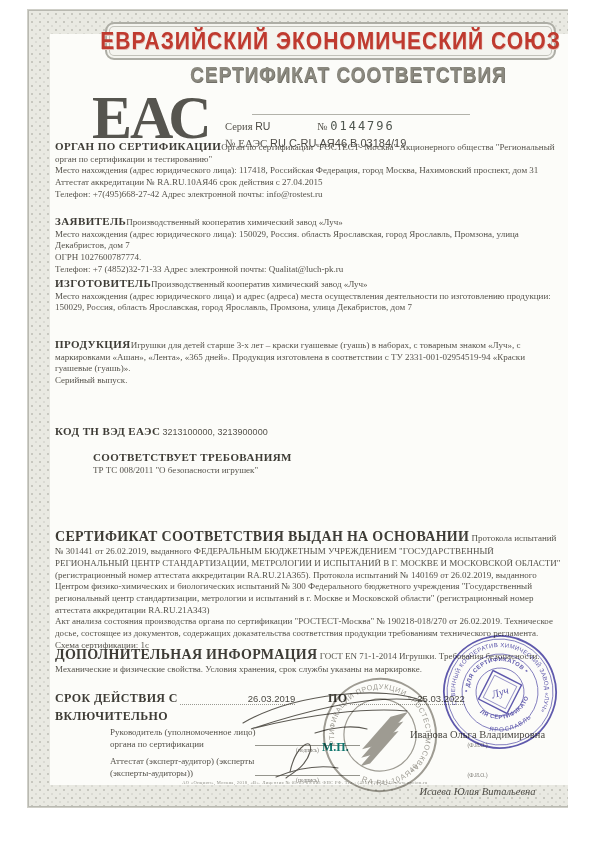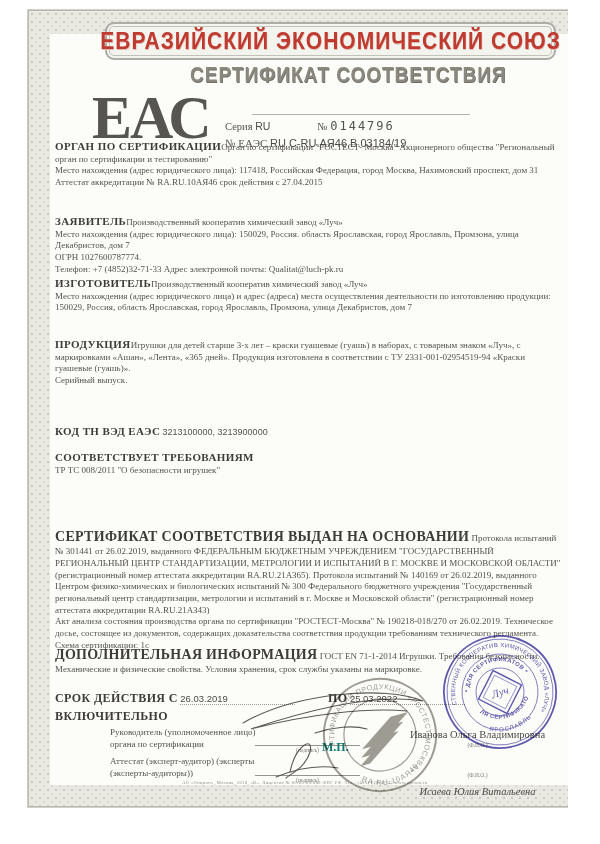--- a/index.html
+++ b/index.html
@@ -35,21 +35,21 @@
   .series-line{position:absolute;left:225px;top:119px;z-index:2;font-size:10.5px;white-space:nowrap;}
   .series-line .reg{font-family:"Liberation Sans",sans-serif;color:#4c4a44;}
   .series-line .sn{font-family:"DejaVu Sans Mono",monospace;font-size:12px;letter-spacing:2px;color:#4e554e;}
   
   .sec{position:absolute;left:55px;width:508px;font-size:9px;line-height:1.3;z-index:1;}
   .sec b.h{font-size:11px;letter-spacing:0.4px;color:#3e3c36;}
   .sec b.h2{font-size:14px;letter-spacing:0.3px;color:#3e3c36;}
   
   .validity{position:absolute;left:55px;top:691px;z-index:1;font-size:9.5px;white-space:nowrap;}
   .validity b{font-size:12px;color:#3e3c36;letter-spacing:0.4px;}
-  .date-slot{display:inline-block;min-width:115px;text-align:left;border-bottom:1px dotted #9a9a92;
+  .date-slot{display:inline-block;min-width:115px;text-align:right;border-bottom:1px dotted #9a9a92;
              font-family:"Liberation Sans",sans-serif;color:#4c4a44;}
   .inclusive{position:absolute;left:55px;top:709px;z-index:1;font-weight:bold;font-size:12px;color:#3e3c36;letter-spacing:0.4px;}
   
   .sig-label{position:absolute;left:110px;width:165px;font-size:9px;line-height:1.3;z-index:1;}
   .sig-rule{position:absolute;width:105px;border-top:1px solid #95958d;z-index:1;}
   .tiny{font-size:5.5px;color:#7b7973;text-align:center;}
   .sig-name{position:absolute;width:185px;text-align:center;font-size:10.5px;color:#4c4a44;z-index:1;}
   .mp{position:absolute;left:322px;top:740px;font-weight:bold;font-size:12px;color:#0f766e;z-index:1;}
   .microprint{position:absolute;left:95px;top:780px;width:420px;text-align:center;font-size:4.5px;
               color:#8d8d85;letter-spacing:0.4px;z-index:4;}
@@ -86,20 +86,21 @@
     <span class="reg">RU</span>
     <span style="display:inline-block;width:42px;"></span>
     <span>№</span>
     <span class="sn">0144796</span>
   </div>
 
   <div class="sec" style="top:139px;">
     <b class="h">ОРГАН ПО СЕРТИФИКАЦИИ</b><span>Орган по сертификации "РОСТЕСТ- Москва" Акционерного общества "Региональный орган по сертификации и тестированию"</span><br>
     <span>Место нахождения (адрес юридического лица): 117418, Российская Федерация, город Москва, Нахимовский проспект, дом 31</span><br>
     <span>Аттестат аккредитации № RA.RU.10АЯ46 срок действия с 27.04.2015</span><br>
+    <span>Телефон: +7(495)668-27-42 Адрес электронной почты: info@rostest.ru</span>
   </div>
 
   <div class="sec" style="top:214px;">
     <b class="h">ЗАЯВИТЕЛЬ</b><span>Производственный кооператив химический завод «Луч»</span><br>
     <span>Место нахождения (адрес юридического лица): 150029, Россия. область Ярославская, город Ярославль, Промзона, улица Декабристов, дом 7</span><br>
     <span>ОГРН 1027600787774.</span><br>
     <span>Телефон: +7 (4852)32-71-33 Адрес электронной почты: Qualitat@luch-pk.ru</span>
   </div>
 
   <div class="sec" style="top:276px;">
@@ -110,21 +111,21 @@
   <div class="sec" style="top:337px;">
     <b class="h">ПРОДУКЦИЯ</b><span>Игрушки для детей старше 3-х лет – краски гуашевые (гуашь) в наборах, с товарным знаком «Луч», с маркировками «Ашан», «Лента», «365 дней». Продукция изготовлена в соответствии с ТУ 2331-001-02954519-94 «Краски гуашевые (гуашь)».</span><br>
     <span>Серийный выпуск.</span>
   </div>
 
   <div class="sec" style="top:424px;">
     <b class="h">КОД ТН ВЭД ЕАЭС</b>
     <span style="font-family:'Liberation Sans',sans-serif;">3213100000, 3213900000</span>
   </div>
 
-  <div class="sec" style="top:450px;">
+  <div class="sec" style="top:450px;margin-left:38px;">
     <b class="h">СООТВЕТСТВУЕТ ТРЕБОВАНИЯМ</b><br>
     <span>ТР ТС 008/2011 "О безопасности игрушек"</span>
   </div>
 
   <div class="sec" style="top:528px;">
     <b class="h2">СЕРТИФИКАТ СООТВЕТСТВИЯ ВЫДАН НА ОСНОВАНИИ</b>
     <span>Протокола испытаний № 301441 от 26.02.2019, выданного ФЕДЕРАЛЬНЫМ БЮДЖЕТНЫМ УЧРЕЖДЕНИЕМ "ГОСУДАРСТВЕННЫЙ РЕГИОНАЛЬНЫЙ ЦЕНТР СТАНДАРТИЗАЦИИ, МЕТРОЛОГИИ И ИСПЫТАНИЙ В Г. МОСКВЕ И МОСКОВСКОЙ ОБЛАСТИ" (регистрационный номер аттестата аккредитации RA.RU.21АЗ65). Протокола испытаний № 140169 от 26.02.2019, выданного Центром физико-химических и биологических испытаний № 300 Федерального бюджетного учреждения "Государственный региональный центр стандартизации, метрологии и испытаний в г. Москве и Московской области" (регистрационный номер аттестата аккредитации RA.RU.21АЗ43)</span><br>
     <span>Акт анализа состояния производства органа по сертификации "РОСТЕСТ-Москва" № 190218-018/270 от 26.02.2019. Техническое досье, состоящее из документов, содержащих доказательства соответствия продукции требованиям технического регламента.</span><br>
     <span>Схема сертификации: 1с</span>
   </div>

